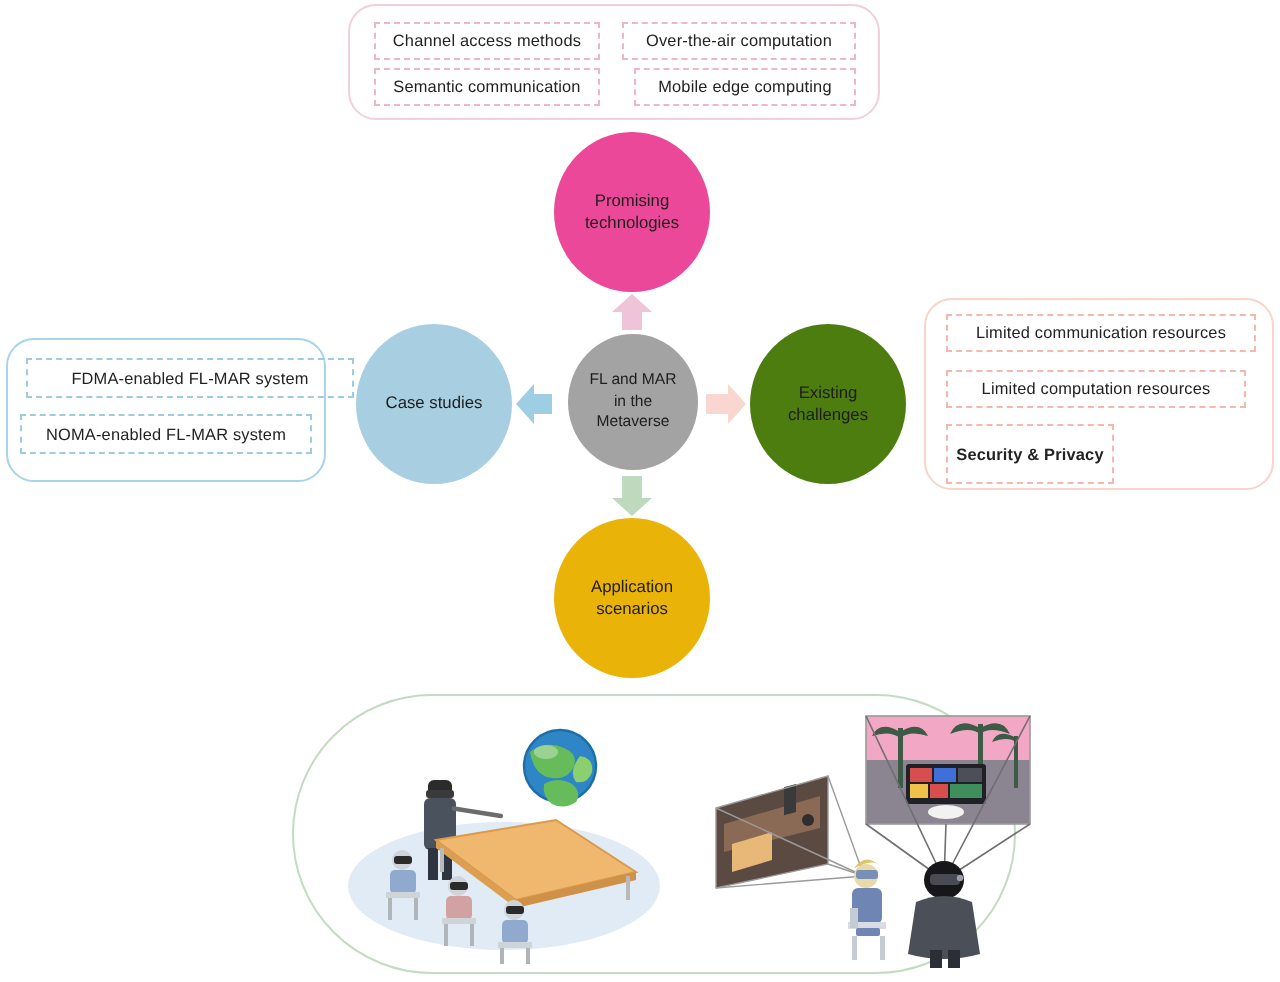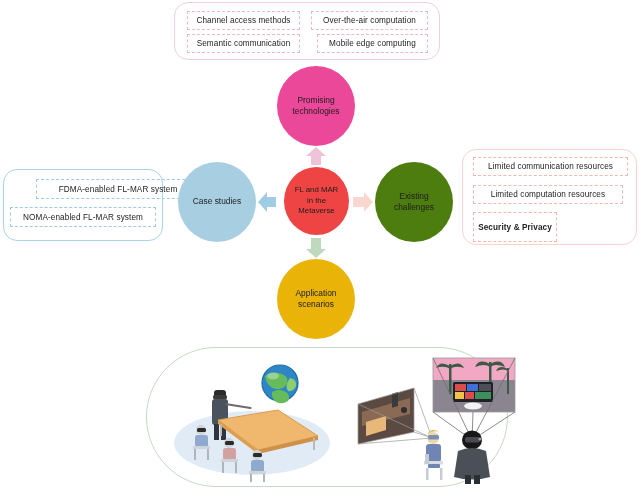--- a/index.html
+++ b/index.html
@@ -35,21 +35,21 @@
 
   
   .circ {
     position: absolute;
     border-radius: 50%;
     display: flex; align-items: center; justify-content: center;
     text-align: center;
     font-size: 8.4px; color: #1d1d1d; line-height: 1.35;
   }
   .circ-top    { background: #ec4899; }
-  .circ-center { background: #ef4444; justify-content: center; }
+  .circ-center { background: #a3a3a3; justify-content: center; }
   .circ-left   { background: #a8cfe1; }
   .circ-right  { background: #4d7c0f; }
   .circ-bottom { background: #eab308; }
 
   
   .arrow { position: absolute; }
   .arrow .shaft { position: absolute; }
   .arrow .head  { position: absolute; width: 0; height: 0; }
 
   
@@ -100,21 +100,21 @@
   </div>
   <div class="chip chip-pink" style="left:187px; top:34px; width:113px; height:19px;">
     <span>Semantic communication</span>
   </div>
   <div class="chip chip-pink" style="left:317px; top:34px; width:111px; height:19px;">
     <span>Mobile edge computing</span>
   </div>
 
   <div class="panel panel-left" style="left:3px; top:169px; width:160px; height:72px;"></div>
 
-  <div class="chip chip-blue" style="left:13px; top:179px; width:164px; height:20px;margin-left:23px;">
+  <div class="chip chip-blue" style="left:13px; top:179px; width:164px; height:20px;">
     <span>FDMA-enabled FL-MAR system</span>
   </div>
   <div class="chip chip-blue" style="left:10px; top:207px; width:146px; height:20px;">
     <span>NOMA-enabled FL-MAR system</span>
   </div>
 
   <div class="panel panel-right" style="left:462px; top:149px; width:175px; height:96px;"></div>
 
   <div class="chip chip-peach" style="left:473px; top:157px; width:155px; height:19px;">
     <span>Limited communication resources</span>

